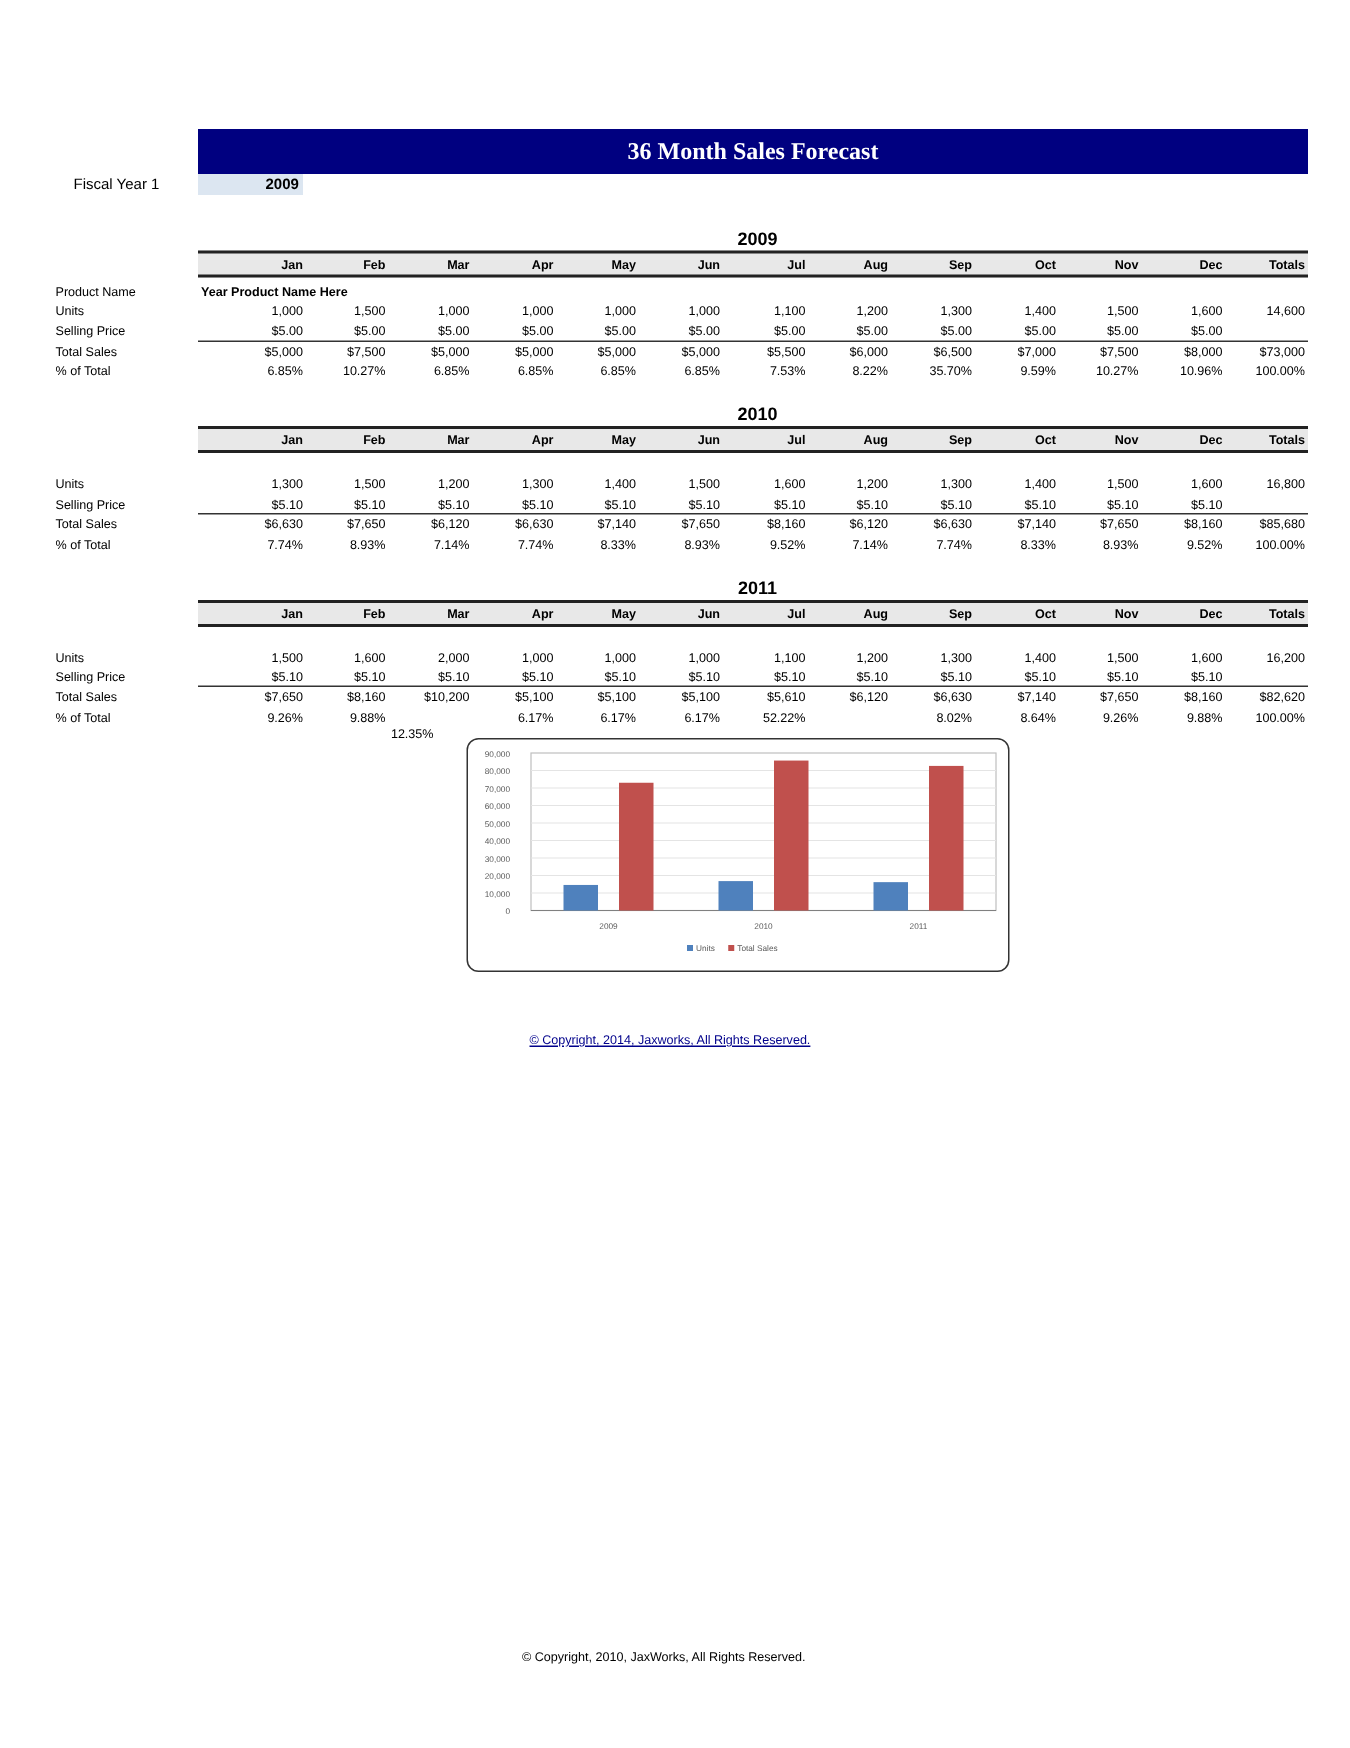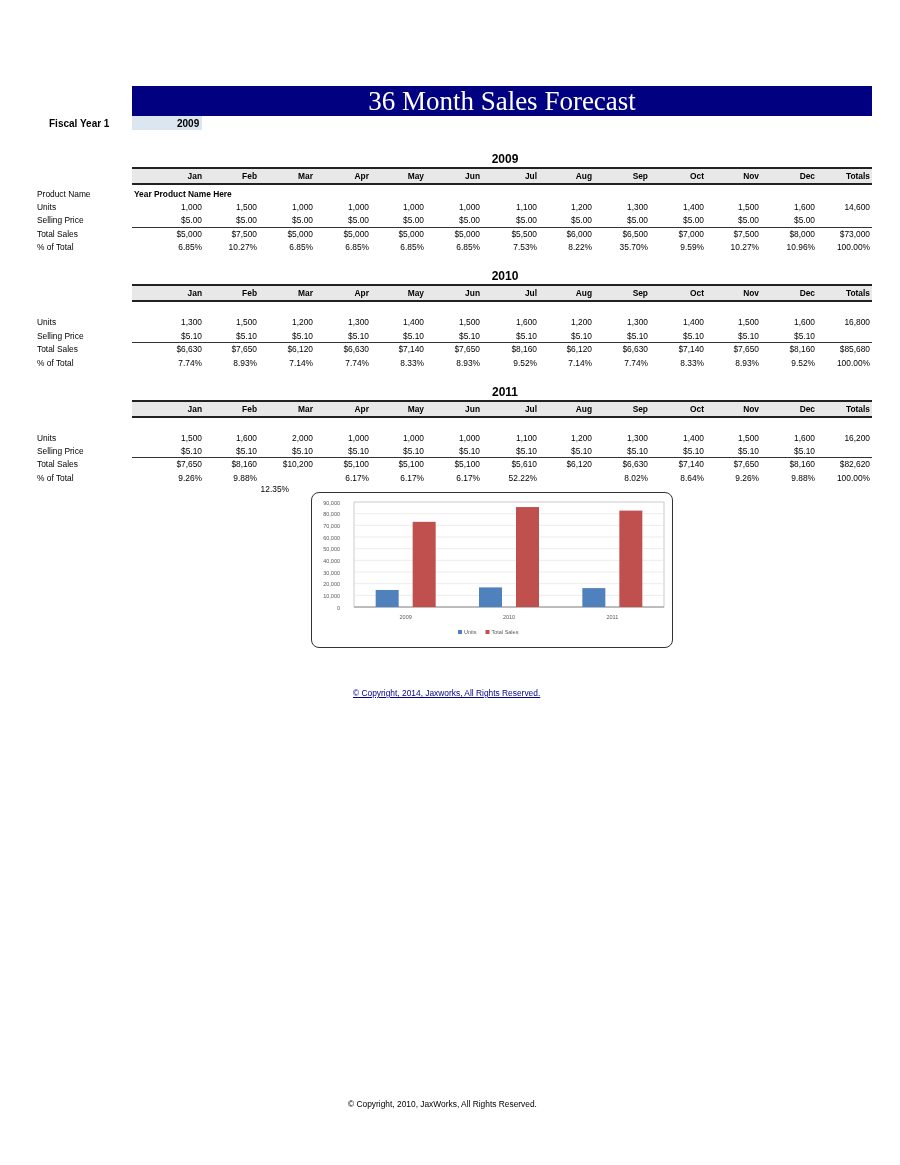--- a/index.html
+++ b/index.html
@@ -1,18 +1,18 @@
 <!DOCTYPE html>
 <html><head>
 <meta charset="utf-8">
 <style>
   html, body { margin: 0; padding: 0; background: #ffffff; }
   body { width: 900px; height: 1165px; position: relative; font-family: "Liberation Sans", sans-serif; color: #000; overflow: hidden; }
-  .title-bar { position: absolute; left: 132px; top: 86px; width: 740px; height: 30px; background: #000080; color: #fff; font-family: "Liberation Serif", serif; font-weight: normal; font-size: 27px; text-align: center; line-height: 31px; }
-  .fy-label { position: absolute; left: 37px; top: 118px; font-size: 10px; font-weight: bold; padding-left: 12px; }
+  .title-bar { position: absolute; left: 132px; top: 86px; width: 740px; height: 30px; background: #000080; color: #fff; font-family: "Liberation Serif", serif; font-weight: bold; font-size: 16px; text-align: center; line-height: 31px; }
+  .fy-label { position: absolute; left: 37px; top: 118px; font-size: 10px; font-weight: normal; padding-left: 12px; }
   .fy-value { position: absolute; left: 132px; top: 116px; width: 70px; height: 14px; background: #dce6f1; font-size: 10px; font-weight: bold; line-height: 15px; }
   .fy-value span { margin-left: 45px; }
 
   .section { position: absolute; left: 0; width: 900px; }
   .year-title { position: absolute; left: 450px; width: 110px; text-align: center; font-size: 12px; font-weight: bold; }
   .hdr { position: absolute; left: 132px; width: 740px; height: 14px; background: #e8e8e8; border-top: 2px solid #222; border-bottom: 2px solid #222; }
   .row { position: absolute; left: 0; width: 900px; height: 13px; font-size: 8.4px; line-height: 13px; }
   .row .lbl { position: absolute; left: 37px; }
   .cell { position: absolute; text-align: right; white-space: nowrap; }
   .hdr .cell { font-weight: bold; font-size: 8.4px; line-height: 14px; top: 0; }

